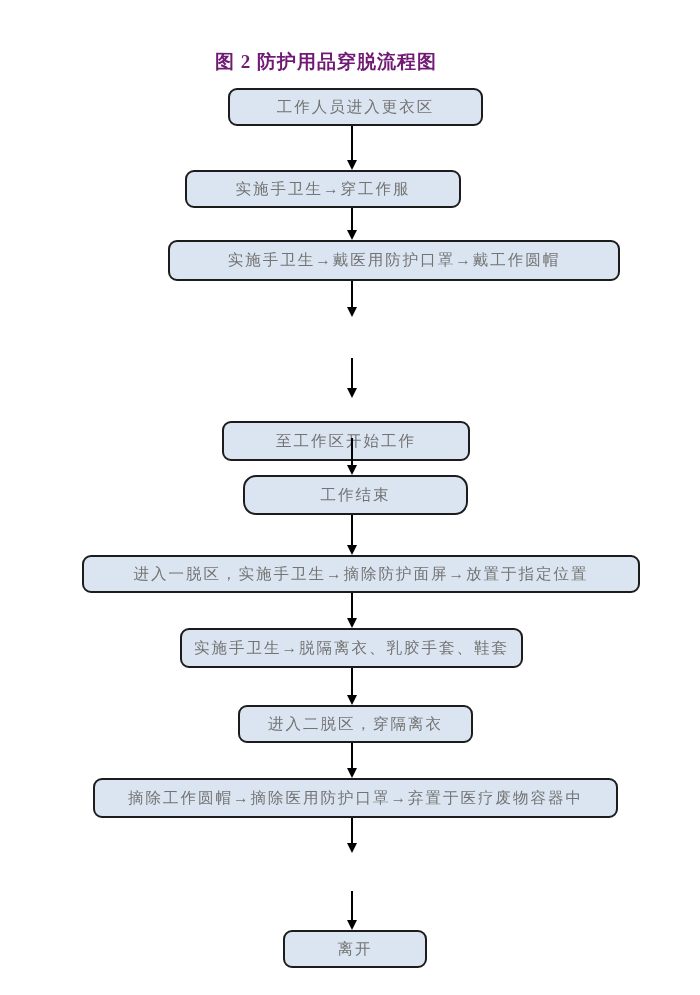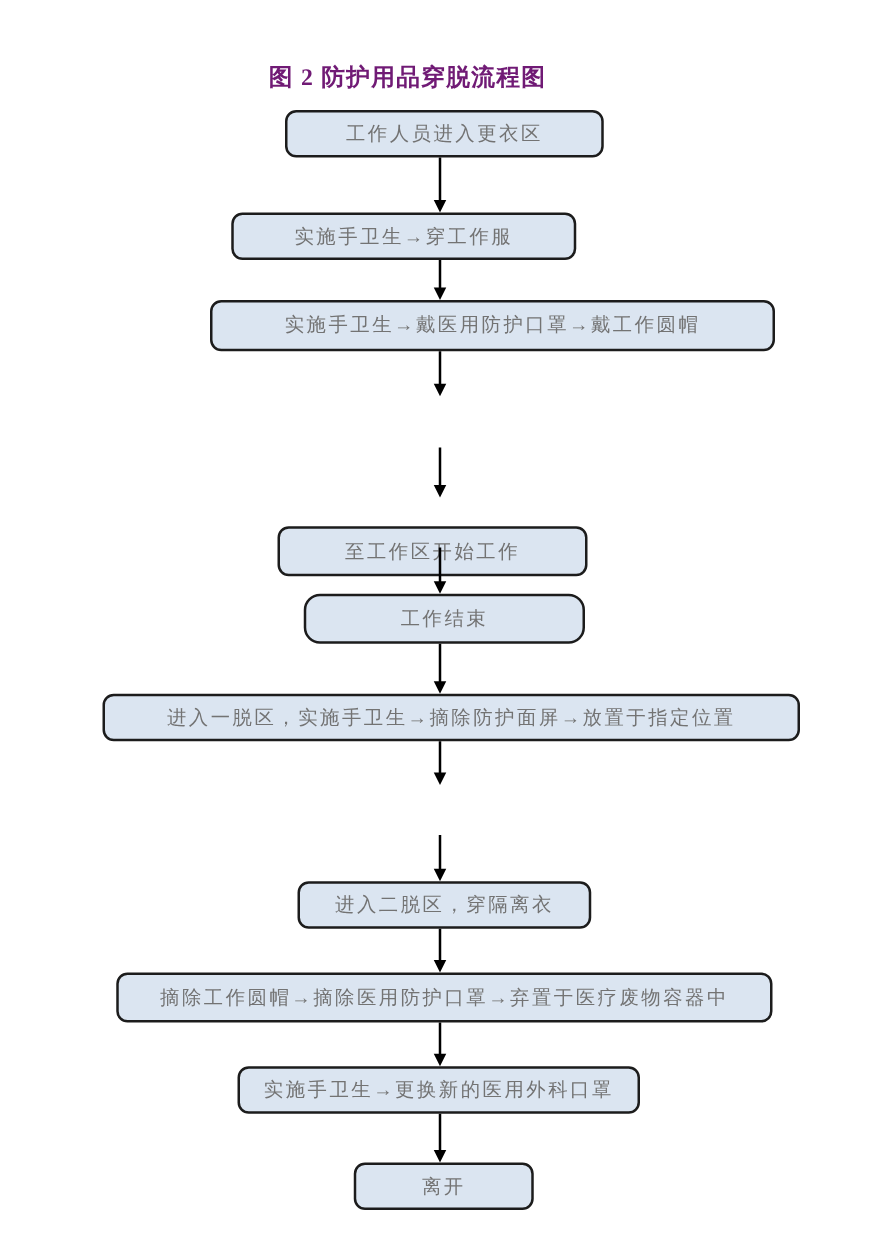--- a/index.html
+++ b/index.html
@@ -90,38 +90,38 @@
       <span class="line"></span>
       <span class="head"></span>
     </div>
 
   <div class="node n7">进入一脱区，实施手卫生→摘除防护面屏→放置于指定位置</div>
   <div class="arrow a7">
       <span class="line"></span>
       <span class="head"></span>
     </div>
 
+  <div class="node n8">实施手卫生→脱隔离衣、乳胶手套、鞋套</div>
   <div class="arrow a8">
       <span class="line"></span>
       <span class="head"></span>
     </div>
 
   <div class="node n9">进入二脱区，穿隔离衣</div>
   <div class="arrow a9">
       <span class="line"></span>
       <span class="head"></span>
     </div>
 
   <div class="node n10">摘除工作圆帽→摘除医用防护口罩→弃置于医疗废物容器中</div>
   <div class="arrow a10">
       <span class="line"></span>
       <span class="head"></span>
     </div>
 
-  <div class="node n11">实施手卫生→更换新的医用外科口罩</div>
   <div class="arrow a11">
       <span class="line"></span>
       <span class="head"></span>
     </div>
 
   <div class="node n12">离开</div>
 
 </div>
 
 </body></html>

